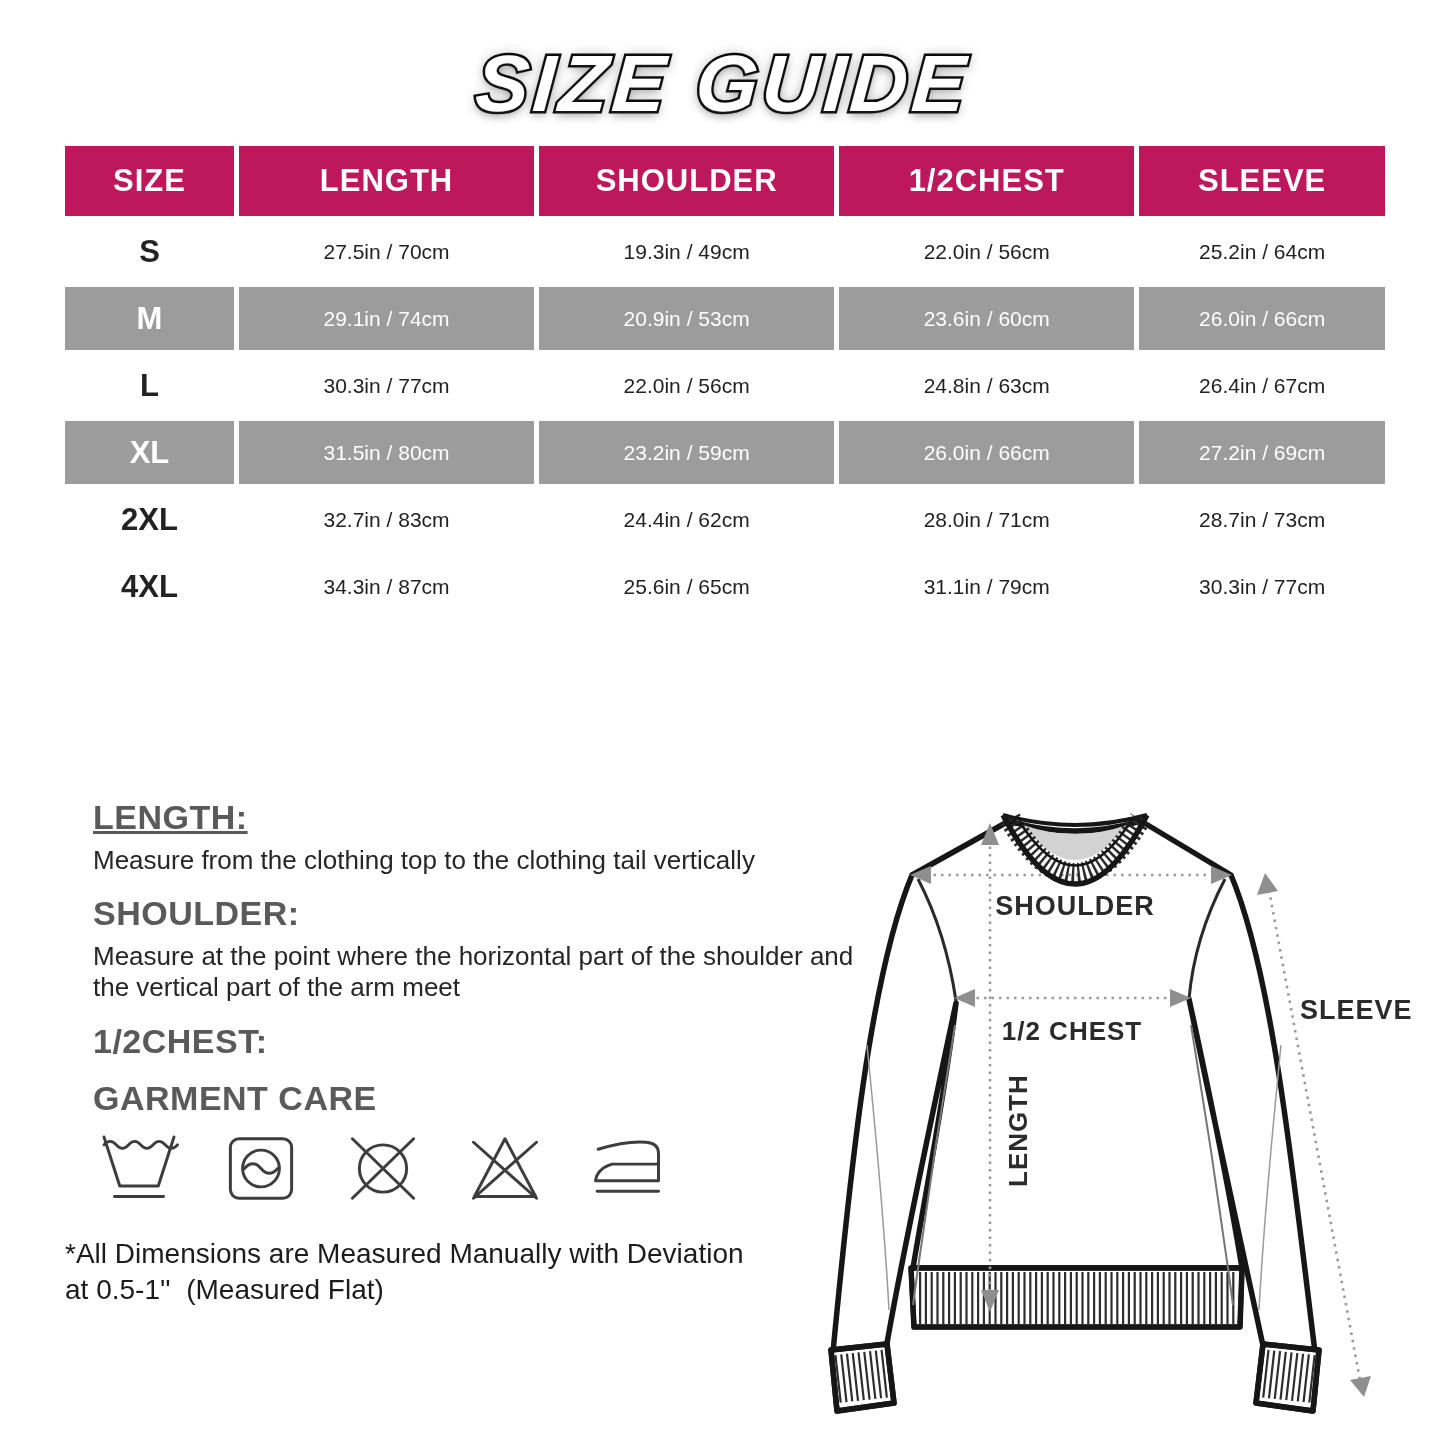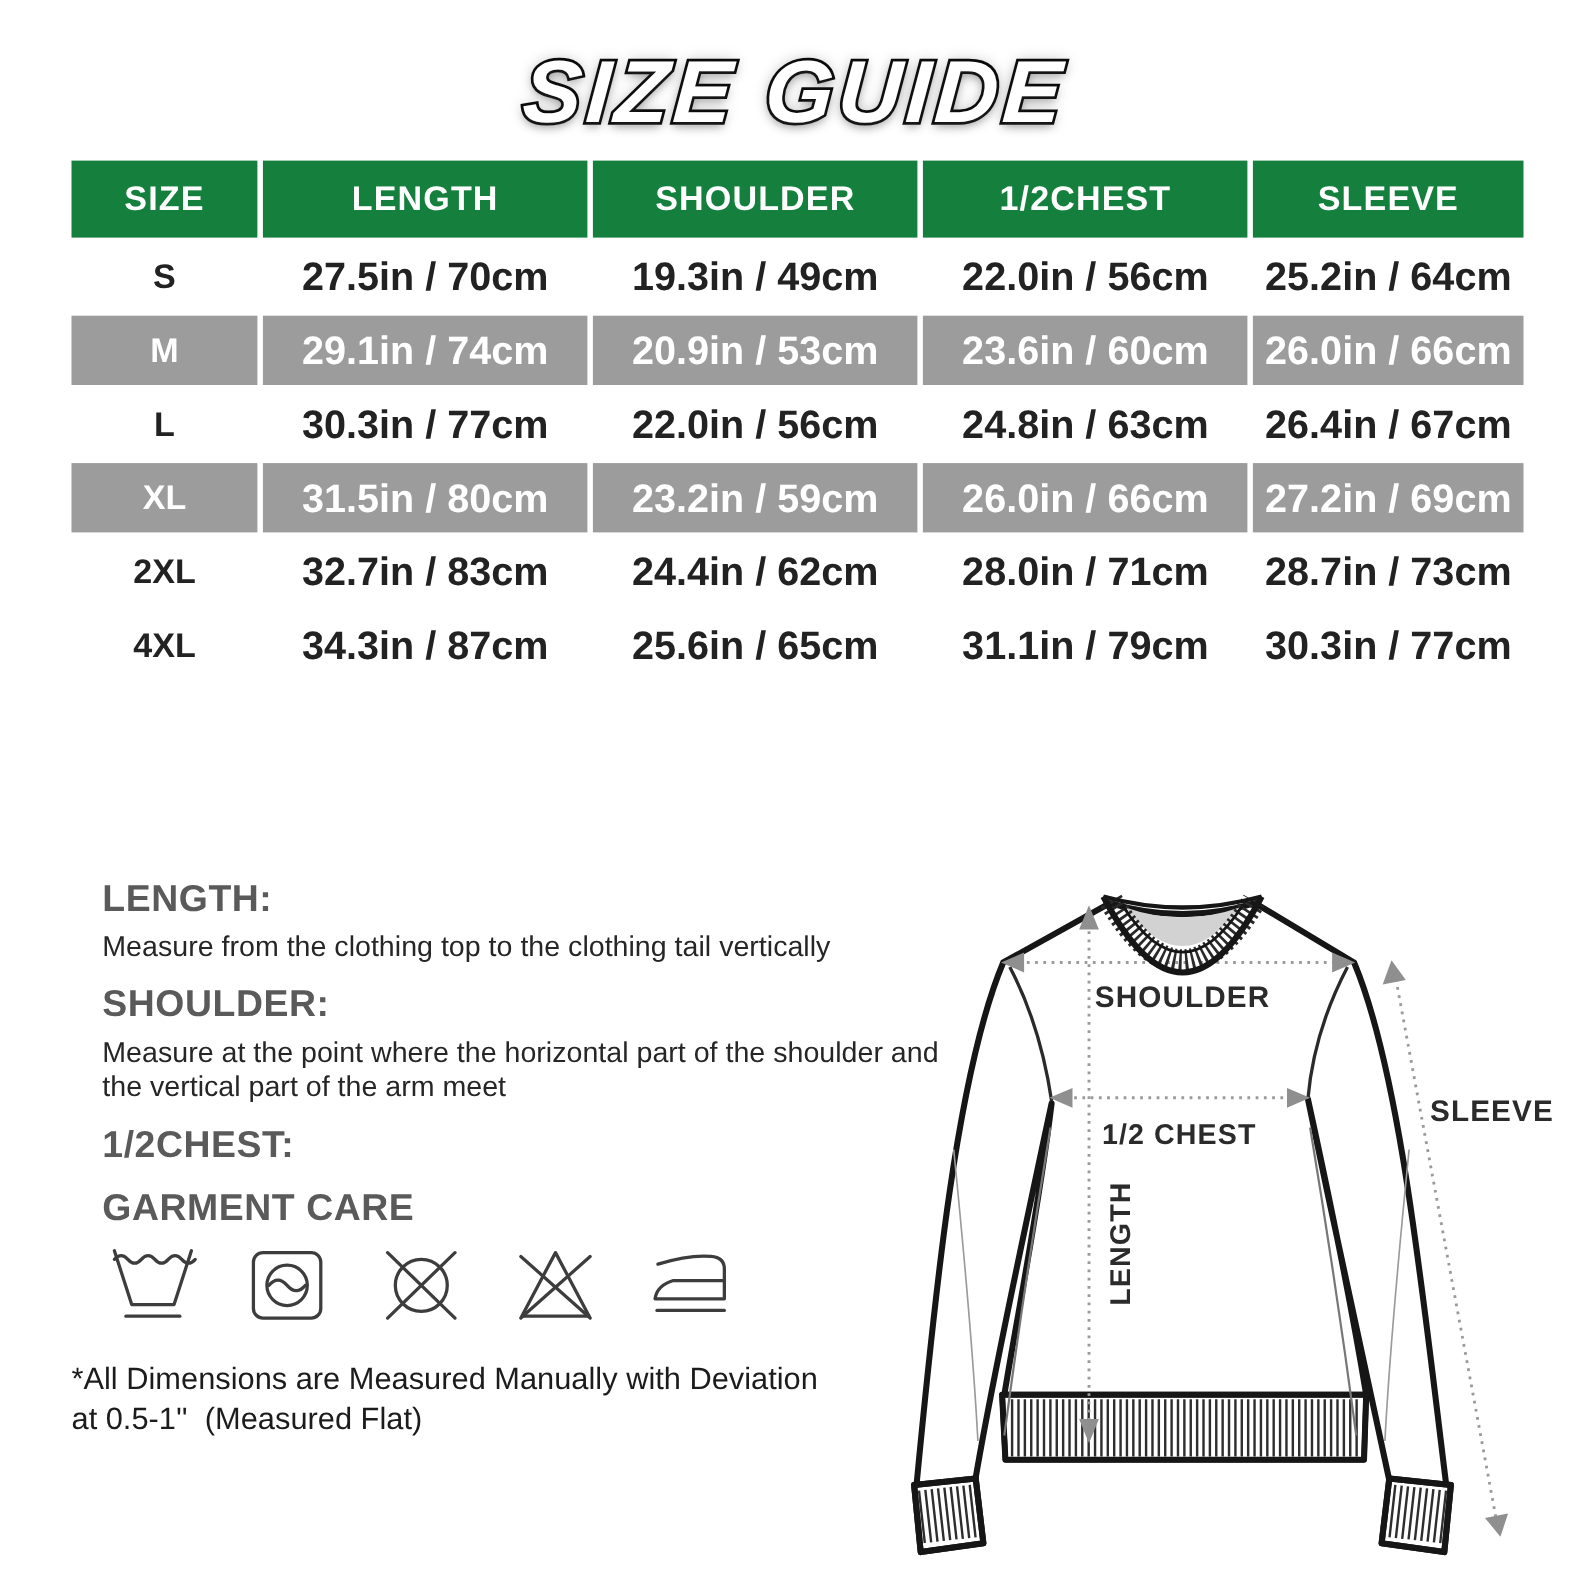--- a/index.html
+++ b/index.html
@@ -14,34 +14,34 @@
     color:#ffffff;-webkit-text-stroke:5px #0c0c0c;paint-order:stroke fill;
     text-shadow:0 0 14px rgba(0,0,0,.28),0 4px 8px rgba(70,70,70,.35);
     transform:skewX(-4deg);
   }
   
   table.size-table{
     position:absolute;left:60px;top:142px;width:1330px;
     border-collapse:separate;border-spacing:5px 4px;table-layout:fixed;
   }
   .size-table th{
-    background:#15803d;color:#fff;font-size:31px;font-weight:bold;
+    background:#be185d;color:#fff;font-size:31px;font-weight:bold;
     height:68px;text-align:center;letter-spacing:1px;
   }
   .size-table td{
-    background:#ffffff;color:#222;font-size:36px;height:61px;text-align:center;font-weight:bold;
+    background:#ffffff;color:#222;font-size:21px;height:61px;text-align:center;
   }
   .size-table td.size-col{font-weight:bold;font-size:31px;}
   .size-table tr.alt td{background:#9c9c9c;color:#ffffff;}
   
   .left-panel{position:absolute;left:93px;top:798px;width:790px;}
   .sec-heading{
     margin:18px 0 8px 0;font-size:34px;font-weight:bold;color:#5a5a5a;letter-spacing:.5px;
   }
-  .sec-heading.first{margin-top:0;}
+  .sec-heading.first{margin-top:0;text-decoration:underline;}
   .sec-body{margin:0;font-size:26px;color:#262626;line-height:1.2;max-width:770px;}
   .care-icons{display:flex;gap:34px;margin:12px 0 0 2px;align-items:flex-start;}
   .care-icons svg{display:block;}
   .footnote{
     margin:22px 0 0 -28px;font-size:28px;color:#1c1c1c;line-height:1.3;
     max-width:705px;white-space:pre-wrap;
   }
   
   .diagram{position:absolute;left:795px;top:795px;}
   .diagram .outline{fill:#ffffff;stroke:#161616;stroke-width:5.5;stroke-linejoin:round;}

